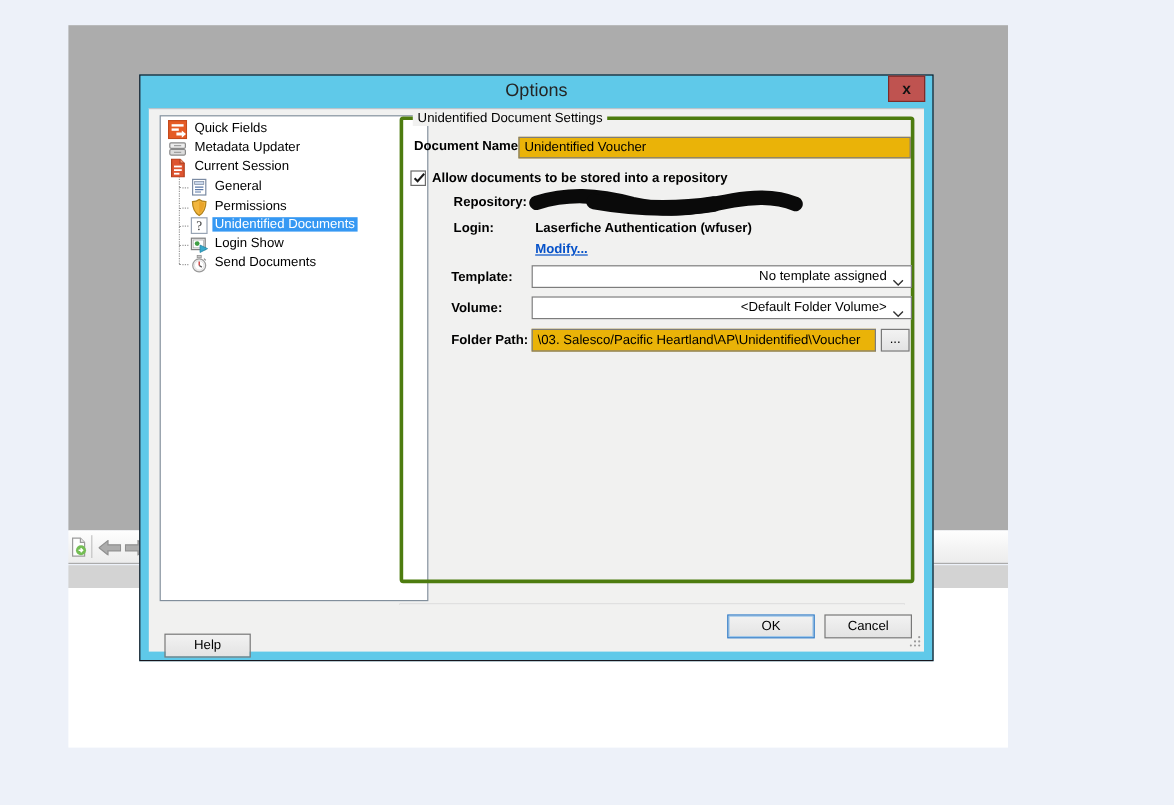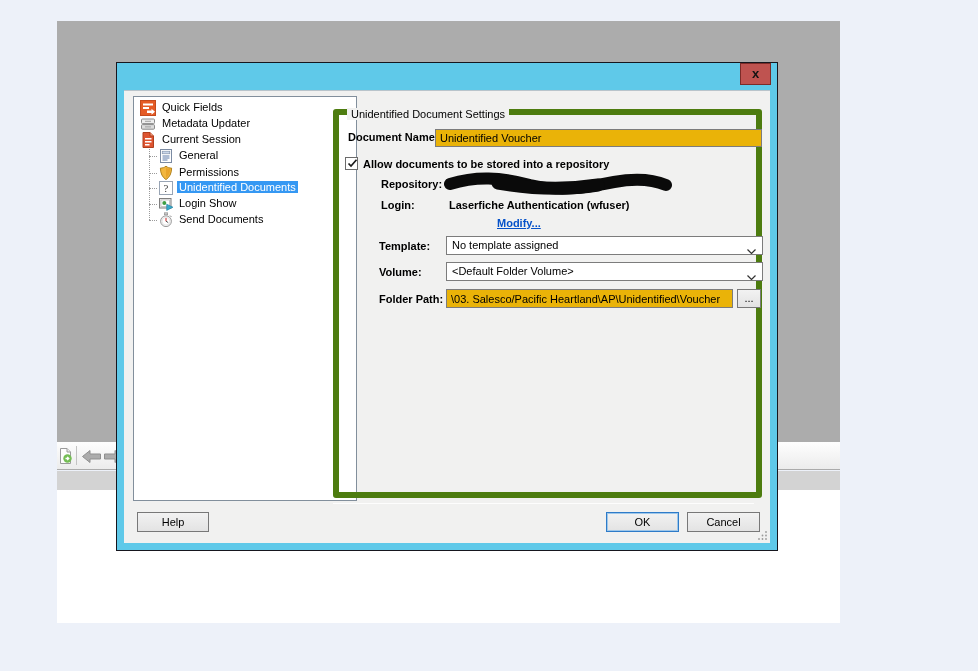--- a/index.html
+++ b/index.html
@@ -59,53 +59,53 @@
     border-top:1px dotted #9a9a9a;
   }
   .tree-vline {
     left:15px; top:48px; width:1px; height:75px;
     border-left:1px dotted #9a9a9a;
   }
   .tlabel.sel { background:#3598F3; color:#fff; }
 
   
   .groupbox {
-    left:209px; top:18px; width:429px; height:389px;
-    border:6px solid #4d7c0f; border-radius:3px;
+    left:209px; top:6px; width:429px; height:389px;
+    border:3px solid #4d7c0f; border-radius:3px;
   }
   .gb-label { position:absolute; top:-7px; left:8px; background:#F1F1F0; padding:0 4px; white-space:nowrap; }
   .flabel { position:absolute; white-space:nowrap;font-weight:bold; }
   .textbox {
     position:absolute; height:18px; border:1px solid #7C7C7C; background:#eab308;
     font-family:Liberation Sans, sans-serif; font-size:11px;
     padding:0 4px; line-height:16px;
   }
   input.textbox { outline:none; }
   .combo {
     position:absolute; height:19px; border:1px solid #7C7C7C; background:#fff;
-    line-height:17px; padding:0 20px 0 5px; white-space:nowrap; overflow:hidden;
+    line-height:17px; padding:0 20px 0 5px; white-space:nowrap; overflow:hidden;text-align:right;
   }
   .combo .chev { position:absolute; right:6px; top:6px; }
   .checkbox {
     position:absolute; width:13px; height:13px; background:#fff; border:1px solid #6B6B6B;
   }
   .checkbox svg { position:absolute; left:1px; top:0px; }
-  .link { color:#0551C9; text-decoration:underline; cursor:pointer;margin-left:48px; }
+  .link { color:#0551C9; text-decoration:underline; cursor:pointer; }
   .scribble { position:absolute; }
 
   .sep-line { left:209px; top:412px; width:421px; height:1px; background:#9C9C9C; border-bottom:1px solid #FDFDFD; }
 
   .btn {
     position:absolute; top:421px; height:20px;
     background:linear-gradient(#F2F2F2,#E3E3E3);
     border:1px solid #787878;
     font-family:"Liberation Sans","DejaVu Sans",sans-serif; font-size:11px; color:#000;
     text-align:center; line-height:17px; cursor:default;
   }
-  .btn-help  { left:13px;  width:72px; }
+  .btn-help  { left:13px;  width:72px;margin-top:16px; }
   .btn-ok    { left:482px; width:73px; border:1px solid #2E7BC8; box-shadow:0 0 0 1px #9ec7ea inset; }
   .btn-cancel{ left:563px; width:73px; }
 
   .grip { right:2px; bottom:1px; }
 </style>
 </head>
 <body>
 
 <div class="abs bg-window"></div>
 
@@ -128,20 +128,23 @@
     <svg width="19" height="13" viewBox="0 0 19 13">
       <path d="M11 0.5 V4 H0.5 V9 H11 V12.5 L18.5 6.5 Z" fill="#ACACAC" stroke="#8F8F8F"></path>
     </svg>
   </span>
 </div>
 
 <div class="abs bg-substrip"></div>
 <div class="abs bg-whitearea"></div>
 
 <div class="abs dialog">
+  <div class="titlebar">
+    <span>Options</span>
+  </div>
   <div class="close-btn">x</div>
 
   <div class="client">
 
     <div class="abs tree">
       <div class="abs tree-vline"></div>
 
       <div class="trow" style="top:3px">
         <span class="ticon">
           <svg width="16" height="16" viewBox="0 0 16 16">

